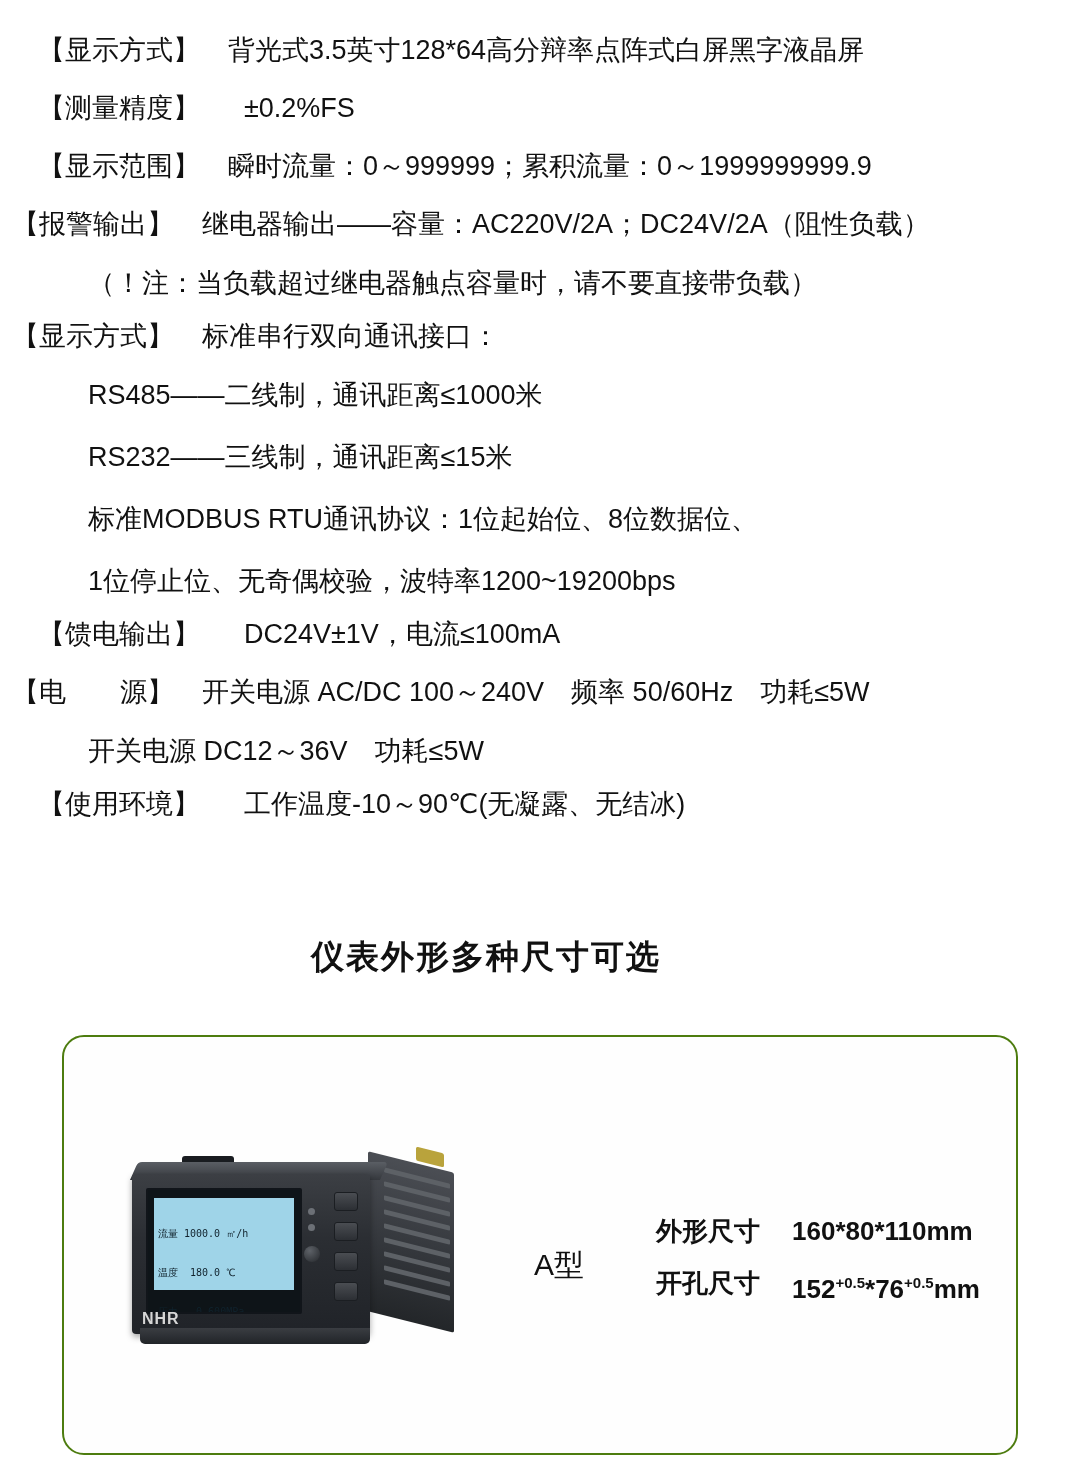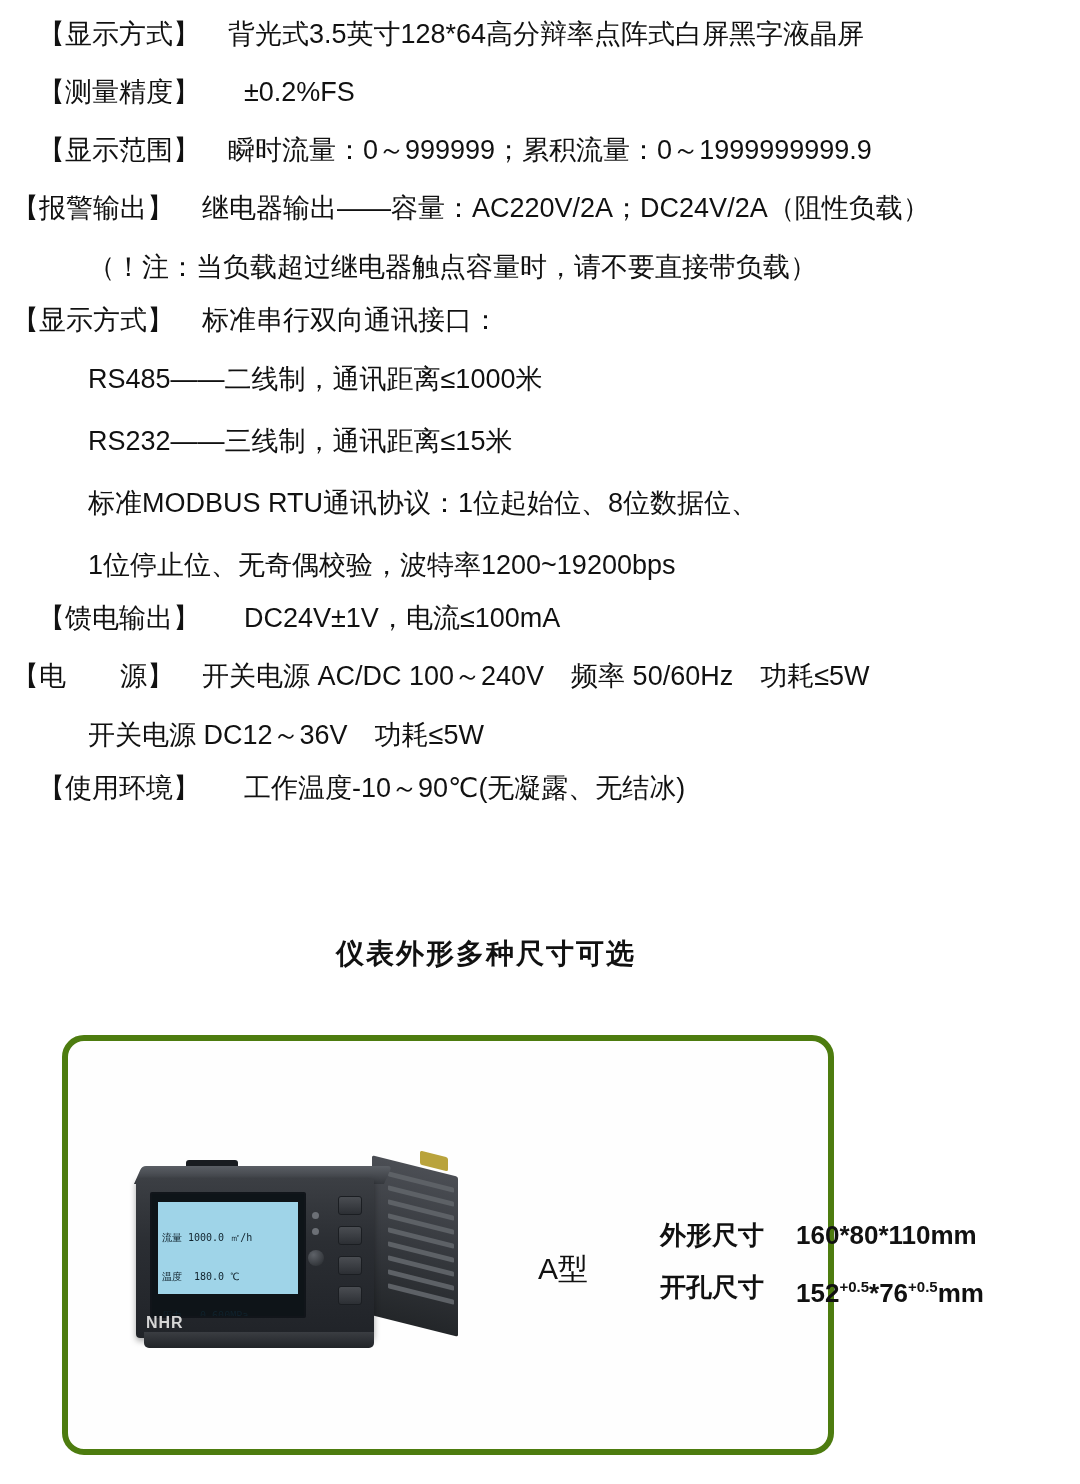--- a/index.html
+++ b/index.html
@@ -11,21 +11,21 @@
     width: 1080px;
     height: 1484px;
     position: relative;
     font-family: "Liberation Sans", "DejaVu Sans", sans-serif;
     color: #1a1a1a;
     overflow: hidden;
   }
 
   .spec-list {
     position: absolute;
-    top: 12px;
+    top: 28px;
     left: 0;
     width: 1080px;
   }
 
   .spec-row {
     display: flex;
     align-items: flex-start;
     padding: 0 0 0 38px;
     margin-bottom: 14px;
   }
@@ -54,33 +54,33 @@
     line-height: 62px;
     color: #111;
   }
 
   .section-title {
     position: absolute;
     top: 935px;
     left: 0;
     width: 972px;
     text-align: center;
-    font-size: 28px;
+    font-size: 33px;
     font-weight: bold;
     color: #111;
     letter-spacing: 2px;
   }
 
   .product-card {
     position: absolute;
     left: 62px;
     top: 1035px;
-    width: 772px;
+    width: 956px;
     height: 420px;
-    border: 6px solid #4d7c0f;
+    border: 2px solid #4d7c0f;
     border-radius: 22px;
     background: #fefefe;
     box-sizing: border-box;
   }
 
   .device-wrap {
     position: absolute;
     left: 60px;
     top: 95px;
     width: 420px;

